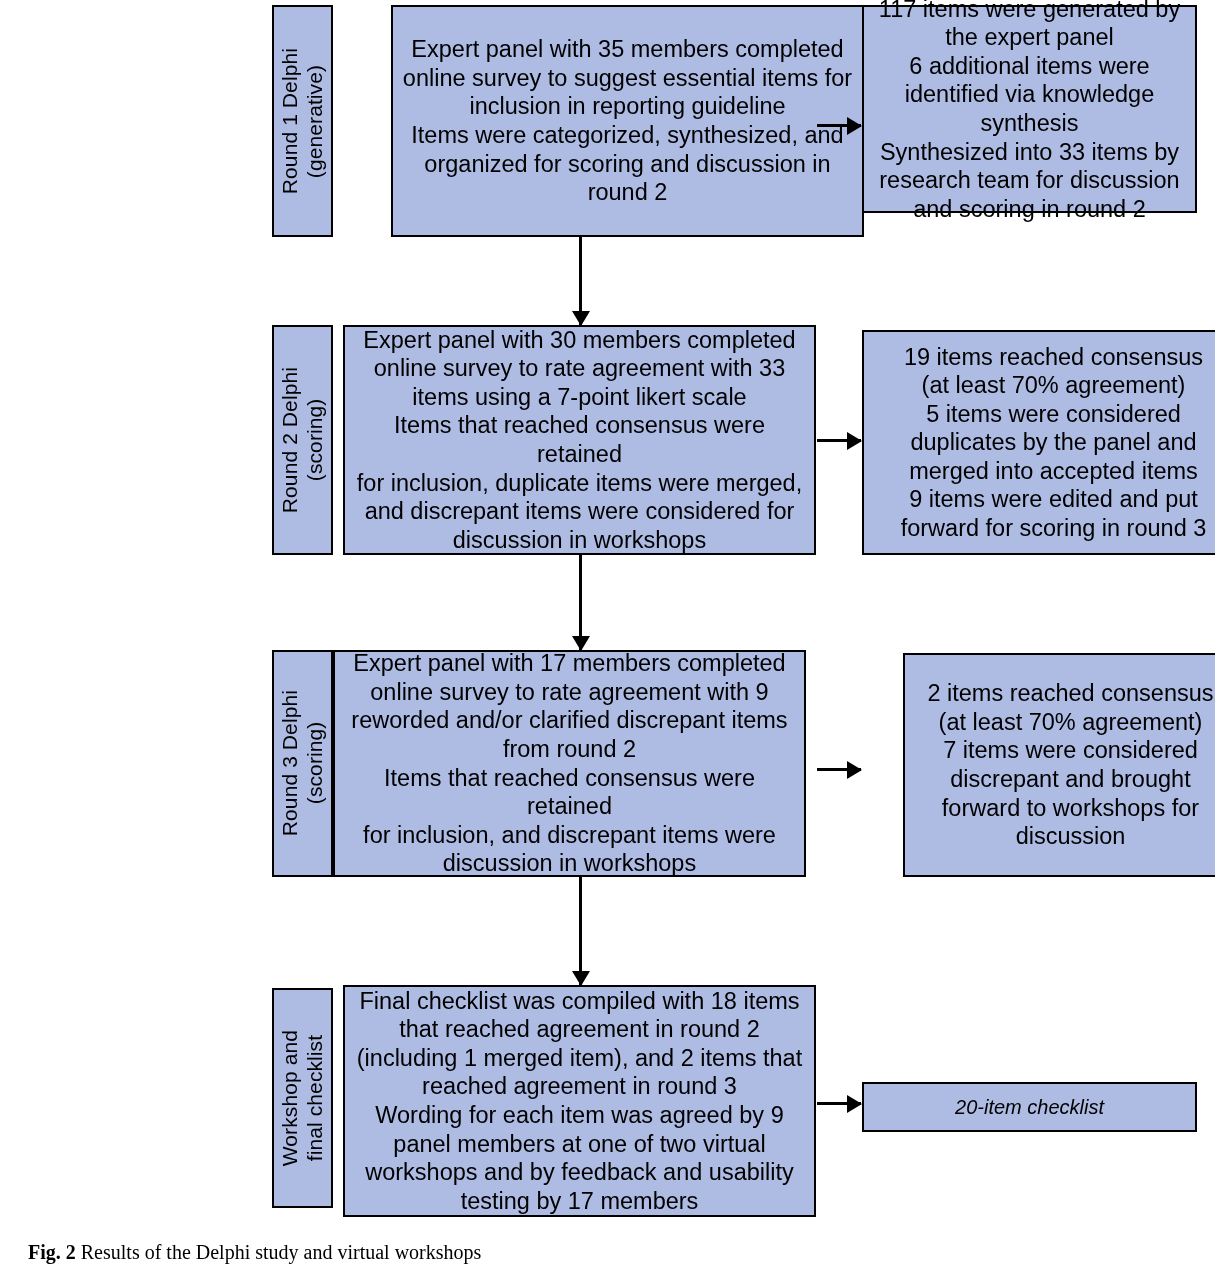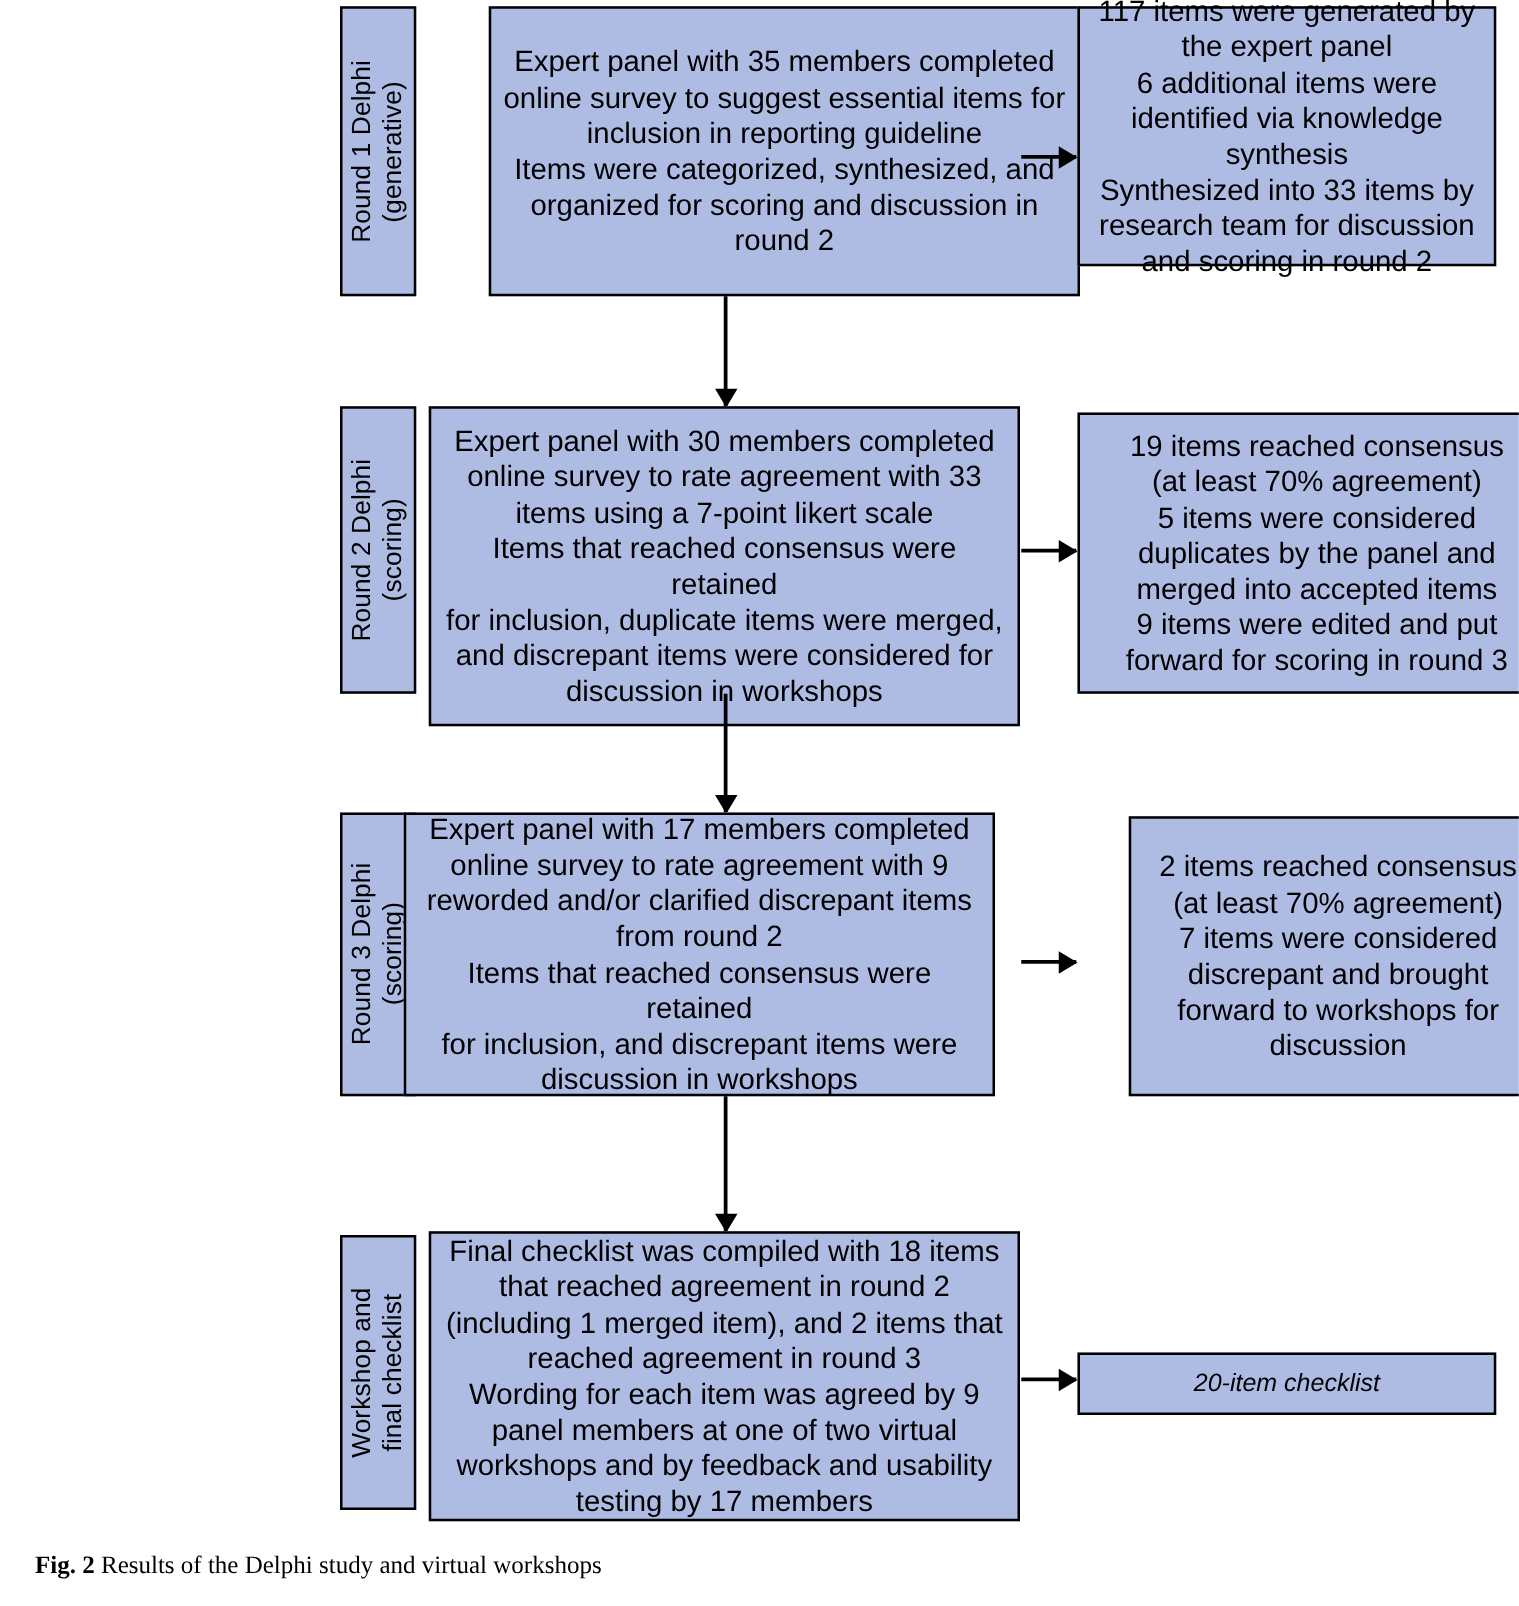--- a/index.html
+++ b/index.html
@@ -150,21 +150,21 @@
 and scoring in round 2</span>
   </div>
 
   <div class="arrow-v" style="left:579px; top:237px; width:3px; height:88px;"></div>
 
   <div class="box" style="left:272px; top:325px; width:61px; height:230px;">
     <span class="stage-label">Round 2 Delphi
 (scoring)</span>
   </div>
 
-  <div class="box" style="left:343px; top:325px; width:473px; height:256px;">
+  <div class="box" style="left:343px; top:325px; width:473px; height:230px;">
     <span class="body-text">Expert panel with 30 members completed
 online survey to rate agreement with 33
 items using a 7-point likert scale
 Items that reached consensus were retained
 for inclusion, duplicate items were merged,
 and discrepant items were considered for
 discussion in workshops</span>
   </div>
 
   <div class="arrow-h" style="left:817px; top:439px; width:44px;"></div>
@@ -179,21 +179,21 @@
 forward for scoring in round 3</span>
   </div>
 
   <div class="arrow-v" style="left:579px; top:555px; width:3px; height:95px;"></div>
 
   <div class="box" style="left:272px; top:650px; width:61px; height:227px;">
     <span class="stage-label">Round 3 Delphi
 (scoring)</span>
   </div>
 
-  <div class="box" style="left:323px; top:650px; width:473px; height:227px;">
+  <div class="box" style="left:333px; top:650px; width:473px; height:227px;">
     <span class="body-text">Expert panel with 17 members completed
 online survey to rate agreement with 9
 reworded and/or clarified discrepant items
 from round 2
 Items that reached consensus were retained
 for inclusion, and discrepant items were
 discussion in workshops</span>
   </div>
 
   <div class="arrow-h" style="left:817px; top:768px; width:44px;"></div>

